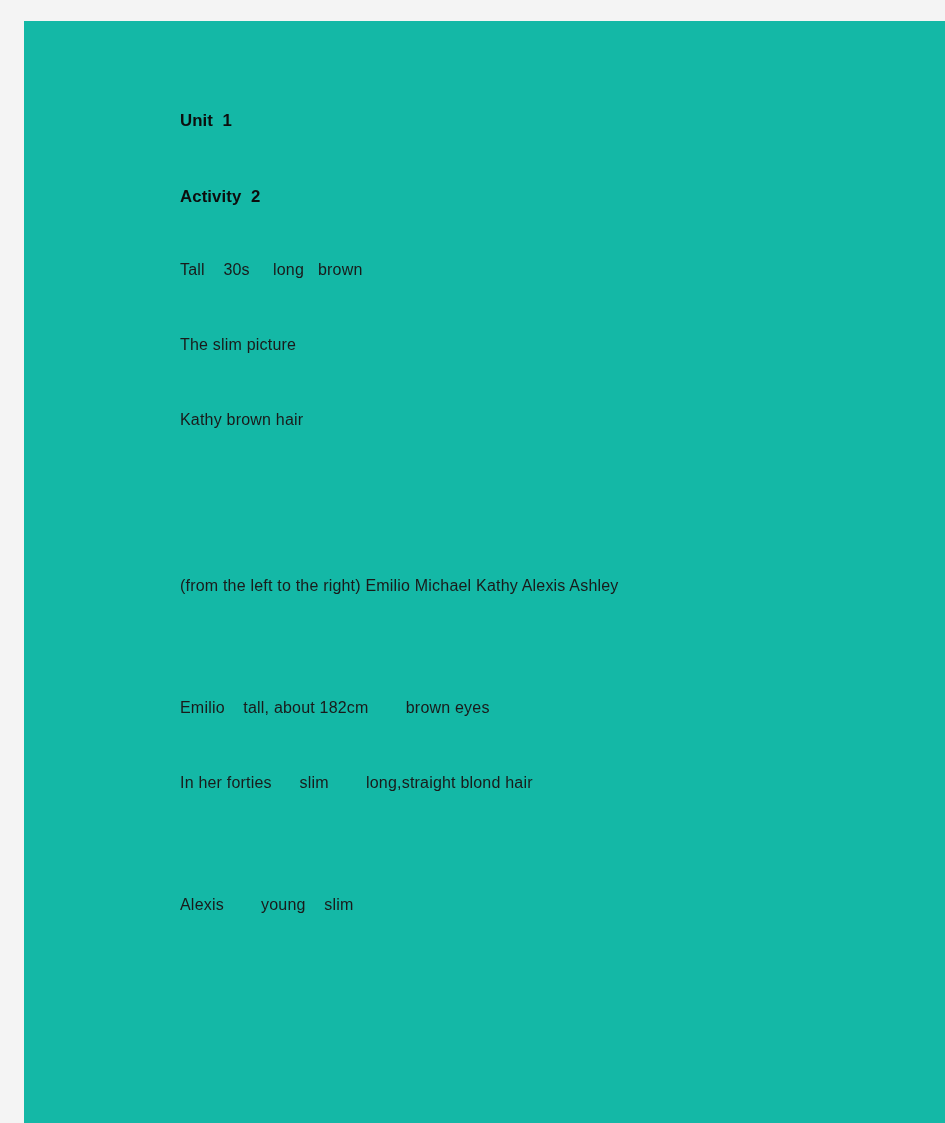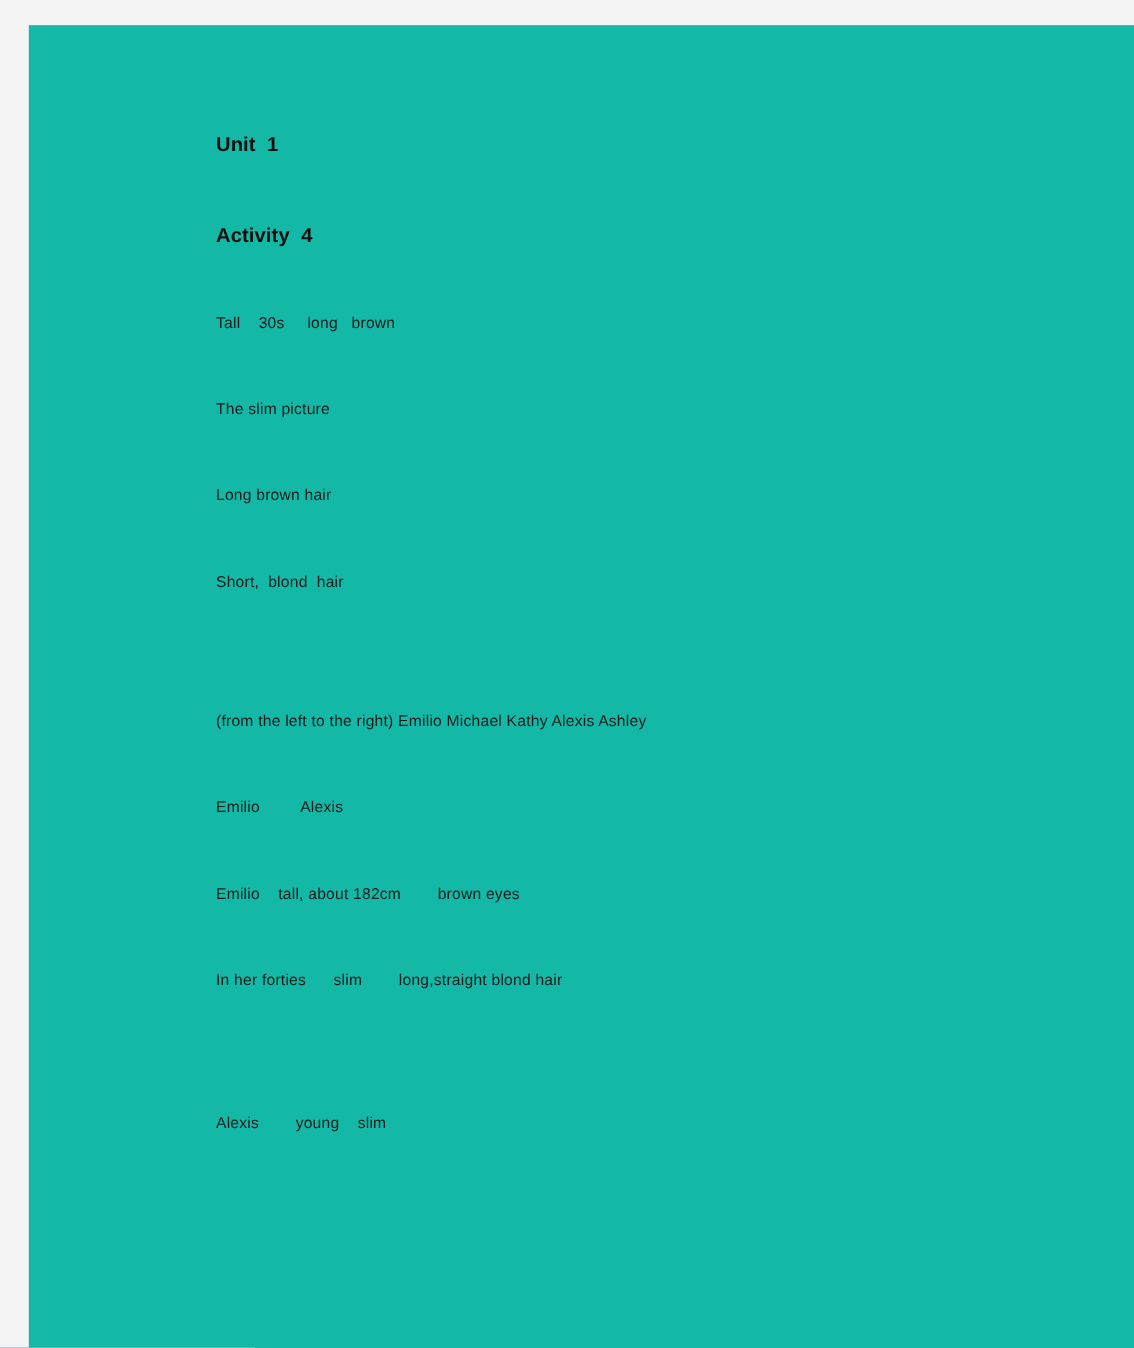--- a/index.html
+++ b/index.html
@@ -24,21 +24,21 @@
     box-sizing: border-box;
   }
   .content {
     position: absolute;
     left: 156px;
     top: 86px;
     width: 760px;
   }
   .line {
     color: #1a1a1a;
-    font-size: 13px;
+    font-size: 16px;
     line-height: 1.0;
     white-space: pre;
     letter-spacing: 0.2px;
   }
   .heading {
     font-weight: bold;
     font-size: 16.8px;
     color: #0d0d0d;
     letter-spacing: 0.1px;
   }
@@ -49,48 +49,46 @@
 </head>
 <body>
 
 <div class="page">
   <div class="content">
 
     <div class="line heading block">Unit  1</div>
 
     <div class="gap-lg"></div>
 
-    <div class="line heading block">Activity  4</div>
+    <div class="line heading block">Activity  2</div>
 
     <div class="gap-md"></div>
 
     <div class="line block">Tall    30s     long   brown</div>
 
     <div class="gap-lg"></div>
 
     <div class="line block">The slim picture</div>
 
     <div class="gap-lg"></div>
 
-    <div class="line block">Long brown hair</div>
+    <div class="line block">Kathy brown hair</div>
 
     <div class="gap-lg"></div>
 
-    <div class="line block">Short,  blond  hair</div>
 
     <div class="gap-md"></div>
 
 
     <div class="gap-lg"></div>
 
     <div class="line block">(from the left to the right) Emilio Michael Kathy Alexis Ashley</div>
 
     <div class="gap-lg"></div>
 
-    <div class="line block">Emilio         Alexis</div>
 
     <div class="gap-lg"></div>
 
     <div class="line block">Emilio    tall, about 182cm        brown eyes</div>
 
     <div class="gap-lg"></div>
 
     <div class="line block">In her forties      slim        long,straight blond hair</div>
 
     <div class="gap-lg"></div>

